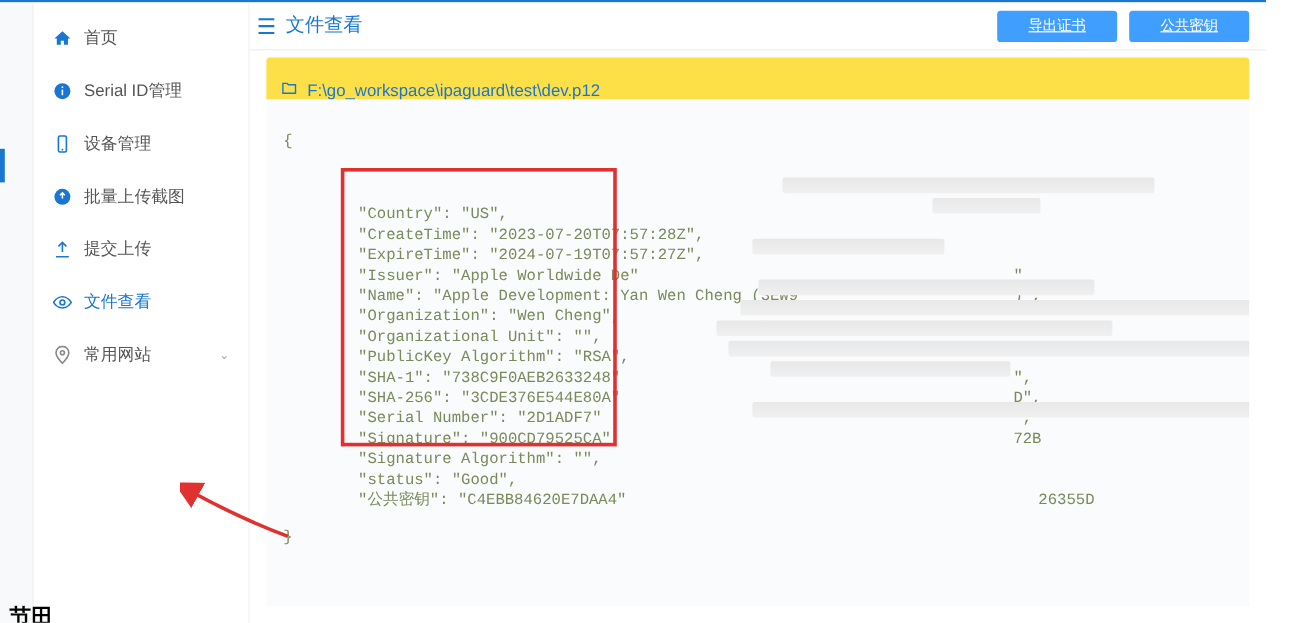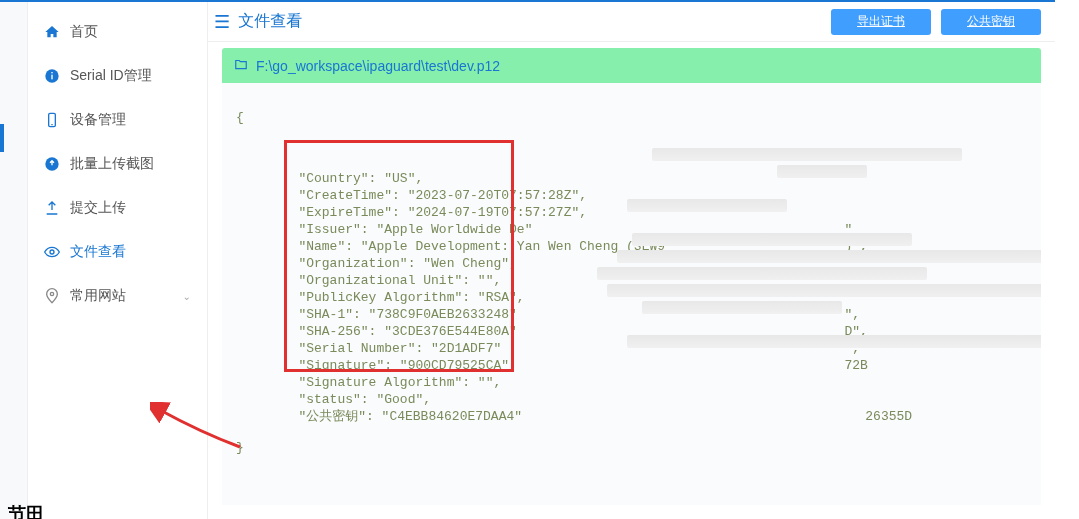--- a/index.html
+++ b/index.html
@@ -20,21 +20,21 @@
     .sidebar-item .chevron { margin-left: auto; font-size: 10px; color: #aaa; }
 
     
     .main { flex: 1; display: flex; flex-direction: column; background: #fff; overflow: hidden;}
     .header { height: 40px; display: flex; align-items: center; padding: 0 14px 0 6px; border-bottom: 1px solid #eee; }
     .header .hamburger { color: #1976d2; font-size: 18px; margin-right: 8px; cursor: pointer; }
     .header .title { color: #1976d2; font-size: 16px; font-weight: 500; }
     .header .spacer { flex: 1; }
     .header .btn { height: 26px; padding: 0 26px; background: #409eff; color: #fff; border: none; border-radius: 3px; font-size: 12px; margin-left: 10px; cursor: pointer; text-decoration: underline; }
 
-    .path-bar { display: flex; align-items: center; height: 35px; margin: 6px 14px 0 14px; background: #86efac; border-radius: 3px 3px 0 0; padding: 0 12px; gap: 8px; color: #1976d2; font-size: 14px; }
+    .path-bar { display: flex; align-items: flex-end; height: 35px; margin: 6px 14px 0 14px; background: #fde047; border-radius: 3px 3px 0 0; padding: 0 12px; gap: 8px; color: #1976d2; font-size: 14px; }
     .path-bar .folder-icon { color: #1976d2; }
     .path-bar .path-text { color: #1976d2; }
 
     .content { flex:1; margin: 0 14px 14px 14px; background: #fafbfc; padding: 12px 14px; font-family: "Courier New", Consolas, monospace; font-size: 13px; color: #7a8a5a; white-space: pre; overflow: hidden; position: relative;}
     .jsonblock { position: relative; }
     .highlight-box { position:absolute; left: 48px; top: 0px; width: 230px; height: 232px; border: 3px solid #e03030; pointer-events: none;}
     .kv { line-height: 17px; }
     .brace { color: #7a8a5a; margin-left: 0;}
 
     

